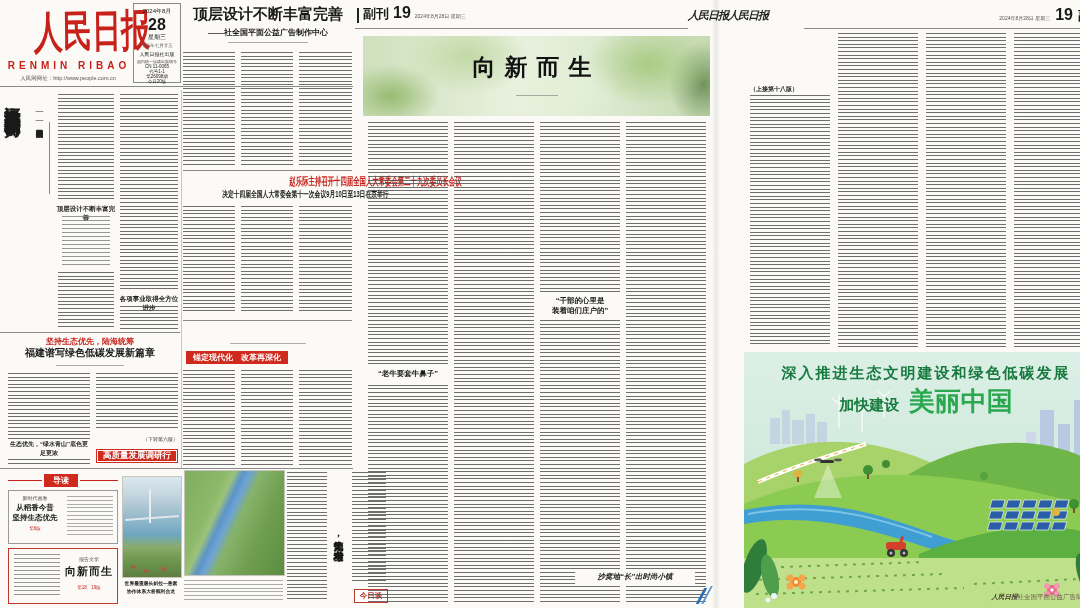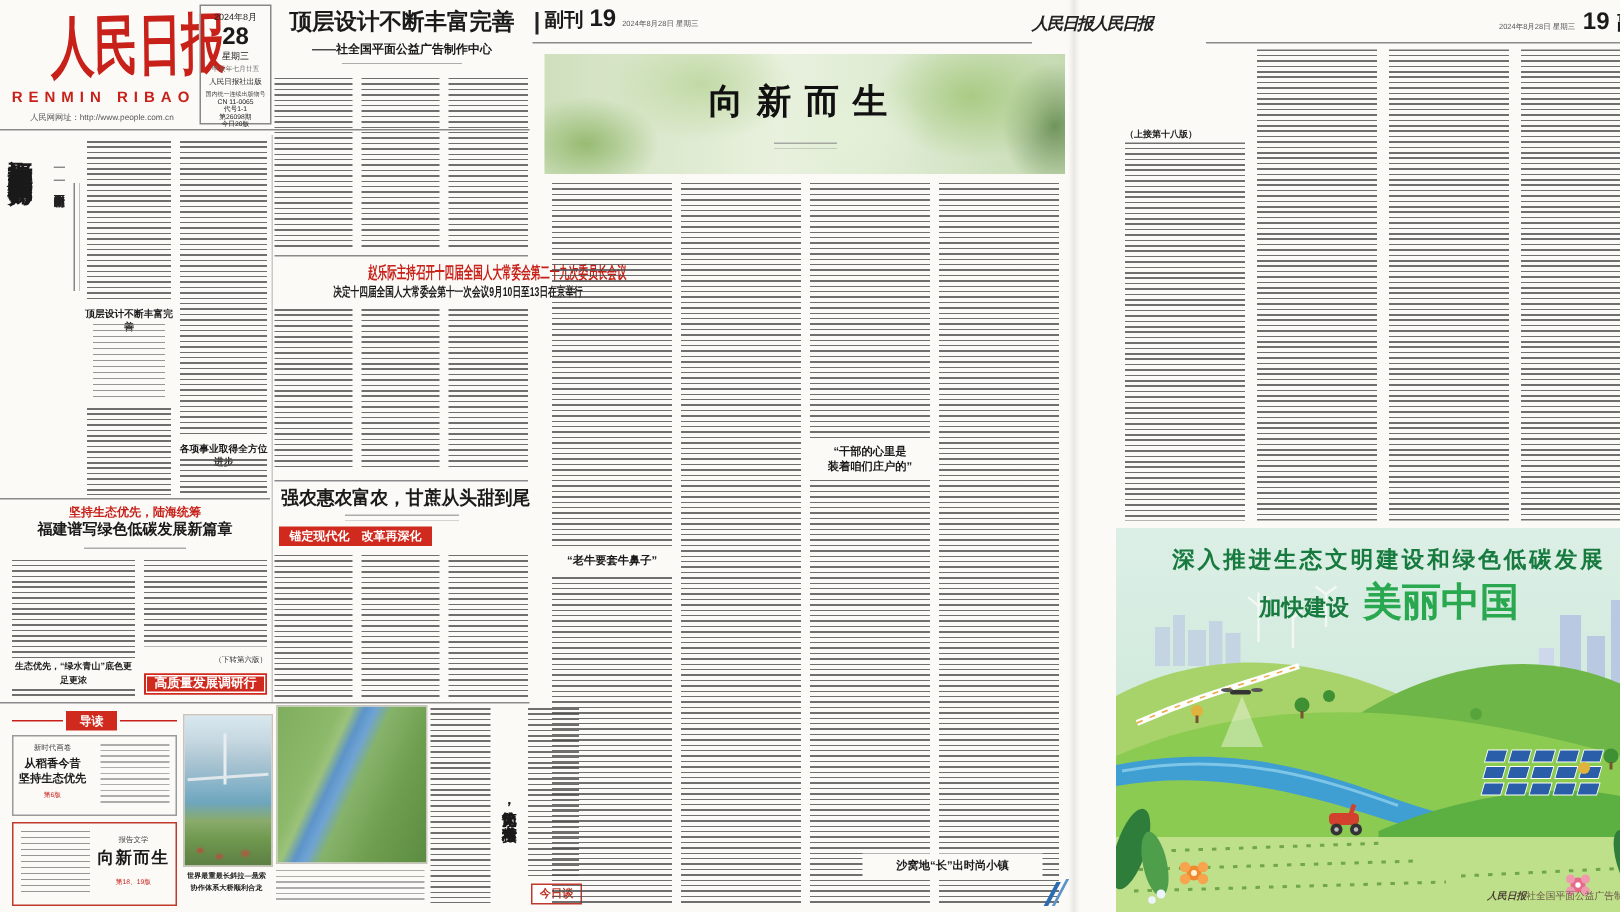--- a/index.html
+++ b/index.html
@@ -65,34 +65,31 @@
     <div class="abs rule" style="left:0;top:332px;width:180px;height:1px;"></div>
 
     <div class="abs ctr nowrap" style="left:183px;top:5px;width:170px;font-size:15px;font-weight:bold;">顶层设计不断丰富完善</div>
     <div class="abs ctr nowrap" style="left:183px;top:27px;width:170px;font-size:8px;font-weight:bold;">——社全国平面公益广告制作中心</div>
     <div class="abs tx light" style="left:228px;top:42px;width:80px;height:4px;"></div>
     <div class="abs tx" style="left:183px;top:52px;width:52px;height:114px;"></div>
     <div class="abs tx" style="left:241px;top:52px;width:52px;height:114px;"></div>
     <div class="abs tx" style="left:299px;top:52px;width:53px;height:114px;"></div>
     <div class="abs rule" style="left:183px;top:170px;width:169px;height:1px;"></div>
 
-    <div class="abs ctr nowrap red" style="left:183px;top:174px;width:137px;font-size:11px;font-weight:bold;">
+    <div class="abs ctr nowrap red" style="left:183px;top:174px;width:137px;font-size:11px;font-weight:bold;padding-left:44px;">
       <span class="cond" style="transform:scaleX(.58);">赵乐际主持召开十四届全国人大常委会第二十九次委员长会议</span>
     </div>
     <div class="abs ctr nowrap" style="left:183px;top:189px;width:183px;font-size:8.5px;font-weight:bold;">
       <span class="cond" style="transform:scaleX(.68);">决定十四届全国人大常委会第十一次会议9月10日至13日在京举行</span>
     </div>
     <div class="abs tx" style="left:183px;top:206px;width:52px;height:108px;"></div>
     <div class="abs tx" style="left:241px;top:206px;width:52px;height:108px;"></div>
     <div class="abs tx" style="left:299px;top:206px;width:53px;height:108px;"></div>
     <div class="abs rule" style="left:183px;top:320px;width:169px;height:1px;"></div>
 
-    <div class="abs ctr nowrap" style="left:183px;top:324px;width:169px;font-size:12.5px;font-weight:bold;">
-      <span class="cond" style="transform:scaleX(.95);">强农惠农富农，甘蔗从头甜到尾</span>
-    </div>
     <div class="abs tx light" style="left:230px;top:343px;width:76px;height:4px;"></div>
     <div class="abs badge" style="left:186px;top:351px;width:102px;height:13px;font-size:8px;">锚定现代化　改革再深化</div>
     <div class="abs tx" style="left:183px;top:370px;width:52px;height:96px;"></div>
     <div class="abs tx" style="left:241px;top:370px;width:52px;height:96px;"></div>
     <div class="abs tx" style="left:299px;top:370px;width:53px;height:96px;"></div>
 
     <div class="abs ctr nowrap red" style="left:0;top:336px;width:180px;font-size:8px;font-weight:bold;">坚持生态优先，陆海统筹</div>
     <div class="abs ctr nowrap" style="left:0;top:346px;width:180px;font-size:10px;font-weight:bold;">福建谱写绿色低碳发展新篇章</div>
     <div class="abs tx light" style="left:56px;top:365px;width:68px;height:3px;"></div>
     <div class="abs tx" style="left:8px;top:373px;width:82px;height:92px;"></div>
@@ -170,21 +167,21 @@
     <div class="abs tx" style="left:15px;top:122px;width:80px;height:482px;"></div>
     <div class="abs tx" style="left:101px;top:122px;width:80px;height:482px;"></div>
     <div class="abs tx" style="left:187px;top:122px;width:80px;height:482px;"></div>
     <div class="abs tx" style="left:273px;top:122px;width:80px;height:482px;"></div>
 
     <div class="abs ctr nowrap" style="left:15px;top:366px;width:80px;font-size:7.5px;font-weight:bold;background:#fbfaf7;padding:3px 0;">“老牛要套牛鼻子”</div>
     <div class="abs ctr" style="left:187px;top:293px;width:80px;font-size:7.5px;font-weight:bold;background:#fbfaf7;padding:3px 0;">
       <div>“干部的心里是</div>
       <div>装着咱们庄户的”</div>
     </div>
-    <div class="abs ctr nowrap" style="left:222px;top:569px;width:120px;font-size:7.5px;font-weight:bold;background:#fbfaf7;padding:3px 0;">沙窝地“长”出时尚小镇</div>
+    <div class="abs ctr nowrap" style="left:222px;top:569px;width:120px;font-size:7.5px;font-weight:bold;background:#fbfaf7;padding:3px 0;font-style:italic;">沙窝地“长”出时尚小镇</div>
 
     <div class="abs" style="left:345px;top:586px;width:14px;height:18px;">
       <div style="position:absolute;left:2px;top:2px;width:3px;height:16px;background:#2b6cb0;transform:skewX(-28deg);"></div>
       <div style="position:absolute;left:8px;top:0;width:2px;height:18px;background:#5a93c9;transform:skewX(-28deg);"></div>
     </div>
   </div>
 
   <div class="abs" style="left:712px;top:0;width:8px;height:608px;background:linear-gradient(90deg,rgba(0,0,0,0),rgba(0,0,0,.07),rgba(0,0,0,0));"></div>
 
   <div class="abs" style="left:744px;top:0;width:364px;height:608px;">

